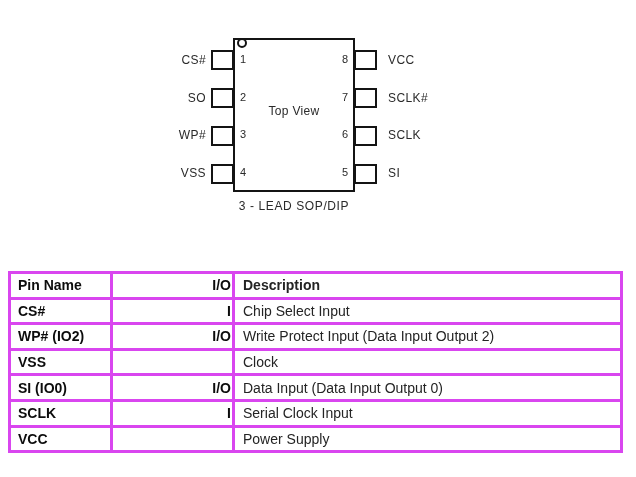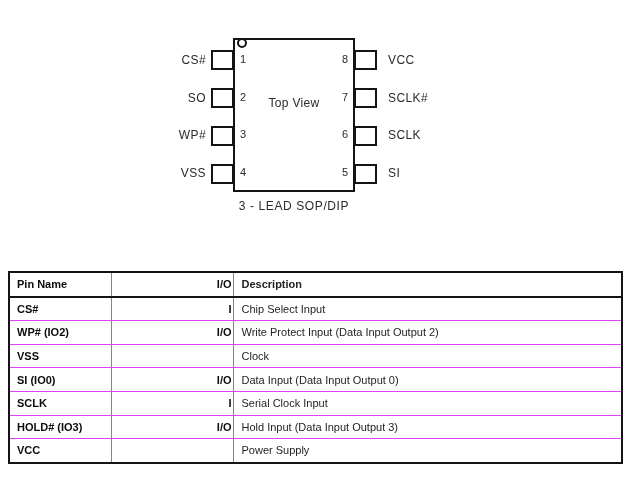--- a/index.html
+++ b/index.html
@@ -10,21 +10,21 @@
   
   .chip-body{
     position:absolute;left:233px;top:38px;width:122px;height:154px;
     border:2px solid #141414;box-sizing:border-box;background:#fff;
   }
   .pin1-dot{
     position:absolute;left:237px;top:38px;width:10px;height:10px;
     border:2px solid #141414;border-radius:50%;box-sizing:border-box;background:#fff;z-index:3;
   }
   .top-view{
-    position:absolute;left:233px;top:96px;width:122px;text-align:center;
+    position:absolute;left:233px;top:104px;width:122px;text-align:center;
     font-size:12px;color:#2a2a2a;letter-spacing:.3px;
   }
   .pin-box{
     position:absolute;width:23px;height:20px;border:2px solid #141414;
     box-sizing:border-box;background:#fff;z-index:2;
   }
   .pin-box.lft{left:211px;}
   .pin-box.rgt{left:354px;}
   .bt0{top:50px}.bt1{top:88px}.bt2{top:126px}.bt3{top:164px}
   .tt0{top:53px}.tt1{top:91px}.tt2{top:128px}.tt3{top:166px}
@@ -48,22 +48,22 @@
     font-size:12.5px;font-weight:bold;color:#0c0c0c;letter-spacing:.2px;
   }
   table.pin-table{
     position:absolute;left:8px;top:271px;width:615px;
     border-collapse:collapse;table-layout:fixed;
     border:2px solid #141414;
   }
   .pin-table col.c1{width:102px;}
   .pin-table col.c2{width:122px;}
   .pin-table th,.pin-table td{
-    border:1px solid #d946ef;height:20.6px;
-    font-size:11px;vertical-align:middle;overflow:hidden;white-space:nowrap;
+    border:3px solid #d946ef;height:20.6px;
+    font-size:14px;vertical-align:middle;overflow:hidden;white-space:nowrap;
   }
   .pin-table thead th{
     border-bottom:2px solid #141414;font-weight:bold;text-align:left;color:#0c0c0c;
   }
   .pin-table .c1cell{padding-left:7px;font-weight:bold;color:#0c0c0c;}
   .pin-table .c2cell{padding-left:8px;font-weight:bold;color:#0c0c0c;text-align:right;}
   .pin-table .c3cell{padding-left:8px;font-weight:normal;color:#242424;margin-left:36px;}
 </style>
 </head>
 <body>
@@ -138,24 +138,19 @@
         <td class="c1cell">SI (IO0)</td>
         <td class="c2cell">I/O</td>
         <td class="c3cell">Data Input (Data Input Output 0)</td>
       </tr>
       <tr>
         <td class="c1cell">SCLK</td>
         <td class="c2cell">I</td>
         <td class="c3cell">Serial Clock Input</td>
       </tr>
       <tr>
-        <td class="c1cell">HOLD# (IO3)</td>
-        <td class="c2cell">I/O</td>
-        <td class="c3cell">Hold Input (Data Input Output 3)</td>
-      </tr>
-      <tr>
         <td class="c1cell">VCC</td>
         <td class="c2cell"></td>
         <td class="c3cell">Power Supply</td>
       </tr>
     </tbody>
   </table>
 </div>
 
 </body></html>

